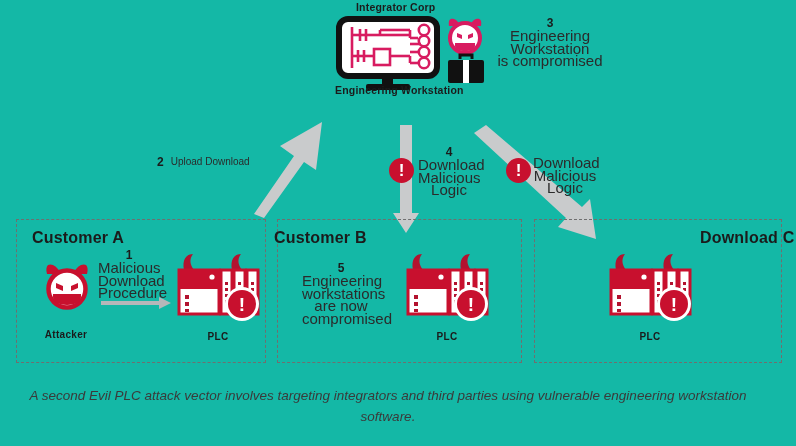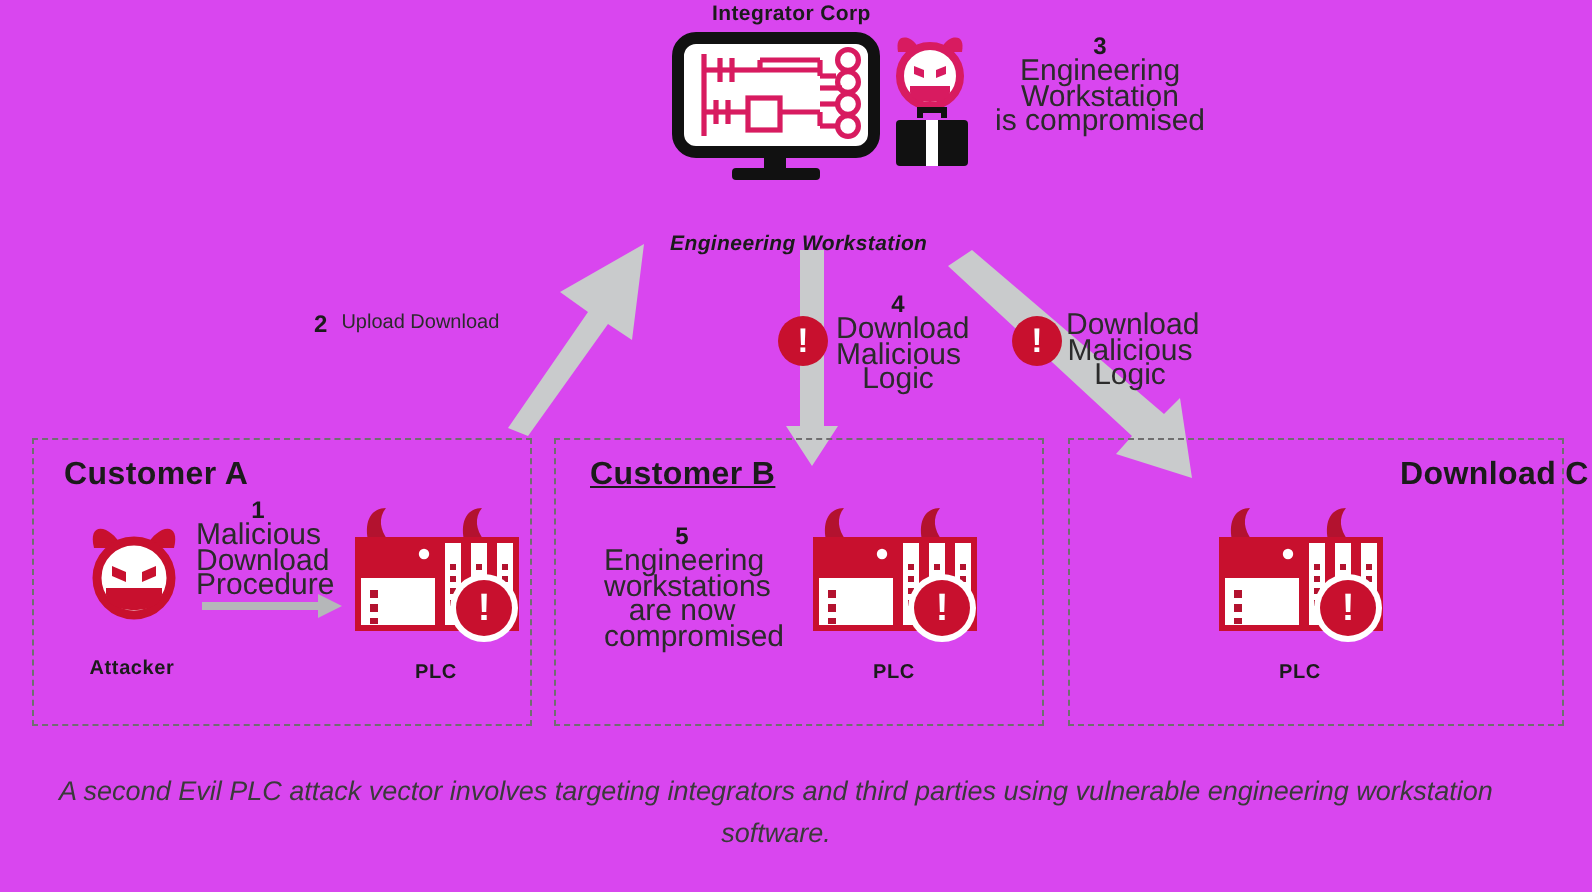--- a/index.html
+++ b/index.html
@@ -9,21 +9,21 @@
     background: #ffffff;
   }
   body {
     font-family: "Liberation Sans", sans-serif;
     color: #231f20;
   }
   #canvas {
     position: relative;
     width: 796px;
     height: 446px;
-    background: #d946ef;
+    background: #14b8a6;
     overflow: hidden;
   }
   .abs { position: absolute; }
 
   
   .lbl-bold {
     font-weight: bold;
     font-size: 10.5px;
     letter-spacing: .2px;
     color: #1b1b1b;
@@ -154,21 +154,21 @@
     </svg>
   </div>
 
   <div class="abs step-block" style="left:495px; top:16px; width:110px;">
     <div class="step-num">3</div>
     <div class="lbl-plain">Engineering</div>
     <div class="lbl-plain">Workstation</div>
     <div class="lbl-plain">is compromised</div>
   </div>
 
-  <div class="abs lbl-bold" style="left:335px; top:116px;font-style:italic;">Engineering Workstation</div>
+  <div class="abs lbl-bold" style="left:335px; top:84px;">Engineering Workstation</div>
 
   <div class="abs" style="left:250px; top:118px;">
     <svg width="80" height="100" viewBox="0 0 80 100">
       <path d="M4 96 L44 38 L30 28 L72 4 L66 52 L54 44 L14 100 Z" fill="#C9CBCC"></path>
     </svg>
   </div>
 
   <div class="abs" style="left:392px; top:125px;">
     <svg width="28" height="110" viewBox="0 0 28 110">
       <path d="M8 0 L20 0 L20 88 L27 88 L14 108 L1 88 L8 88 Z" fill="#C9CBCC"></path>
@@ -265,21 +265,21 @@
         <rect x="75" y="36" width="3" height="3"></rect>
       </g>
     </svg>
   </div>
   <div class="abs alert-badge ring" style="left:228px; top:290px; width:28px; height:28px; font-size:19px;">
     <span>!</span>
   </div>
   <div class="abs device-label" style="left:180px; top:331px; width:76px;">PLC</div>
 
   <div class="abs panel" style="left:277px; top:219px; width:245px; height:144px;"></div>
-  <div class="abs panel-title" style="left:295px; top:229px;text-decoration:underline;">Customer B</div>
+  <div class="abs panel-title" style="left:274px; top:229px;">Customer B</div>
 
   <div class="abs step-block" style="left:302px; top:261px; width:78px;">
     <div class="step-num">5</div>
     <div class="lbl-plain">Engineering</div>
     <div class="lbl-plain">workstations</div>
     <div class="lbl-plain">are now</div>
     <div class="lbl-plain">compromised</div>
   </div>
 
   <div class="abs" style="left:405px; top:252px;">

